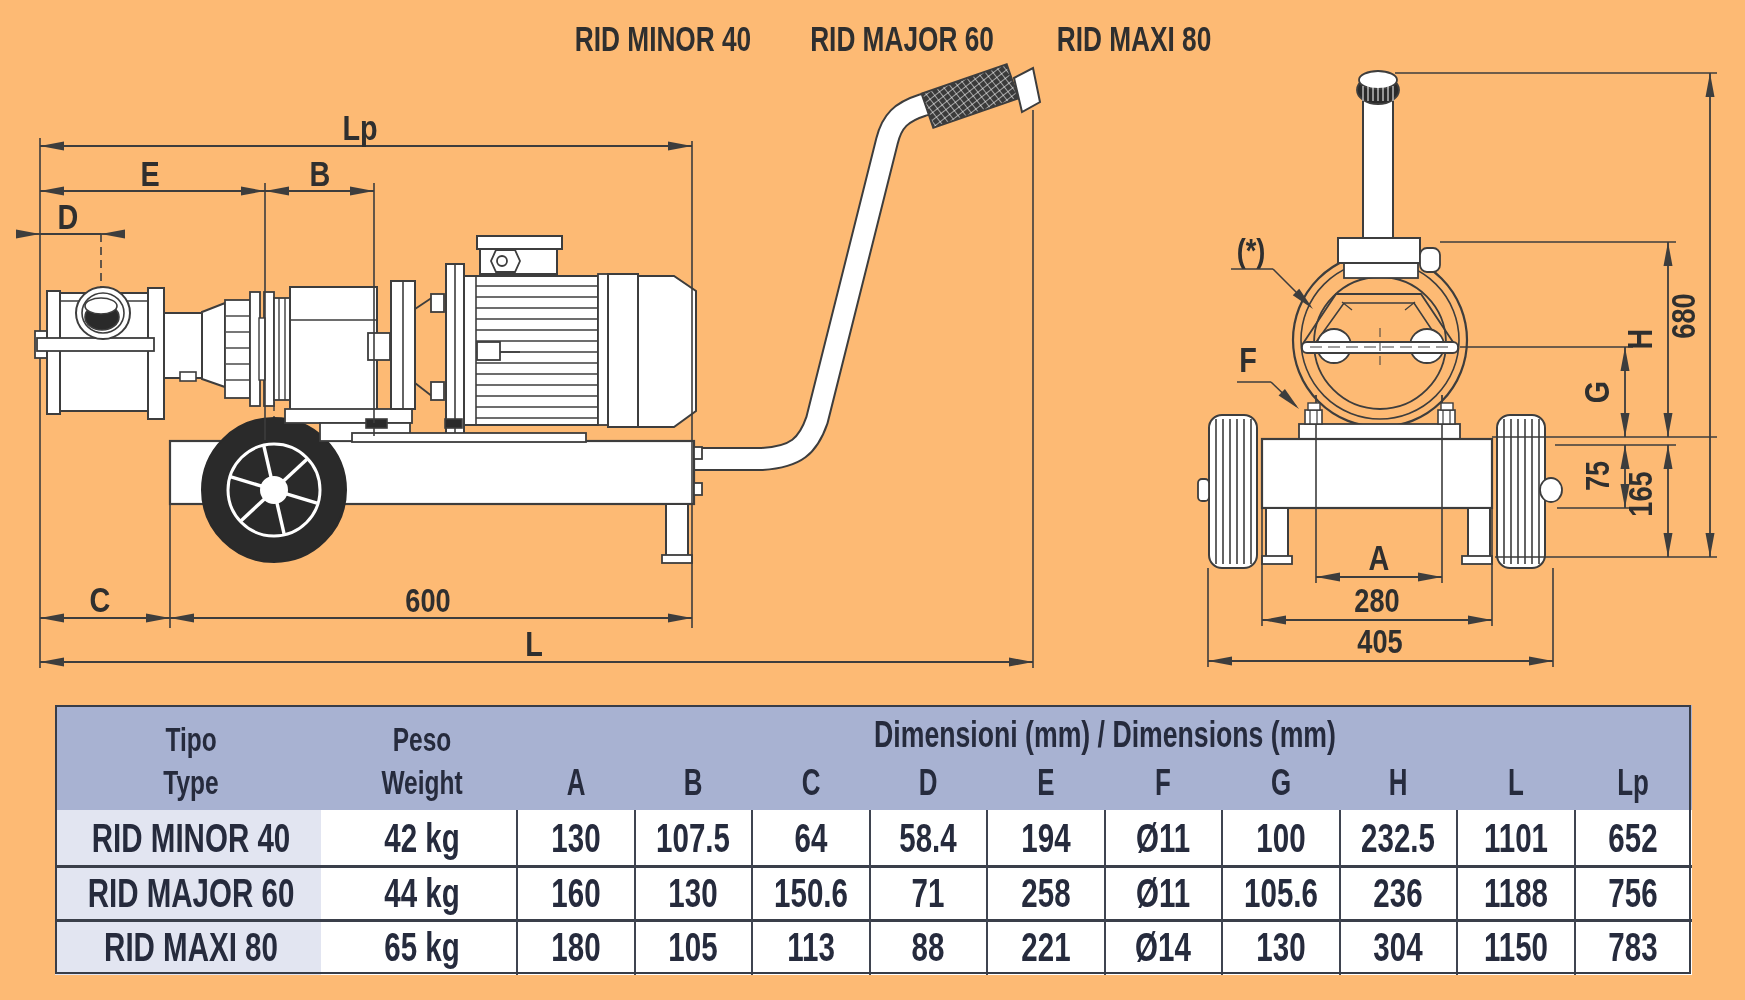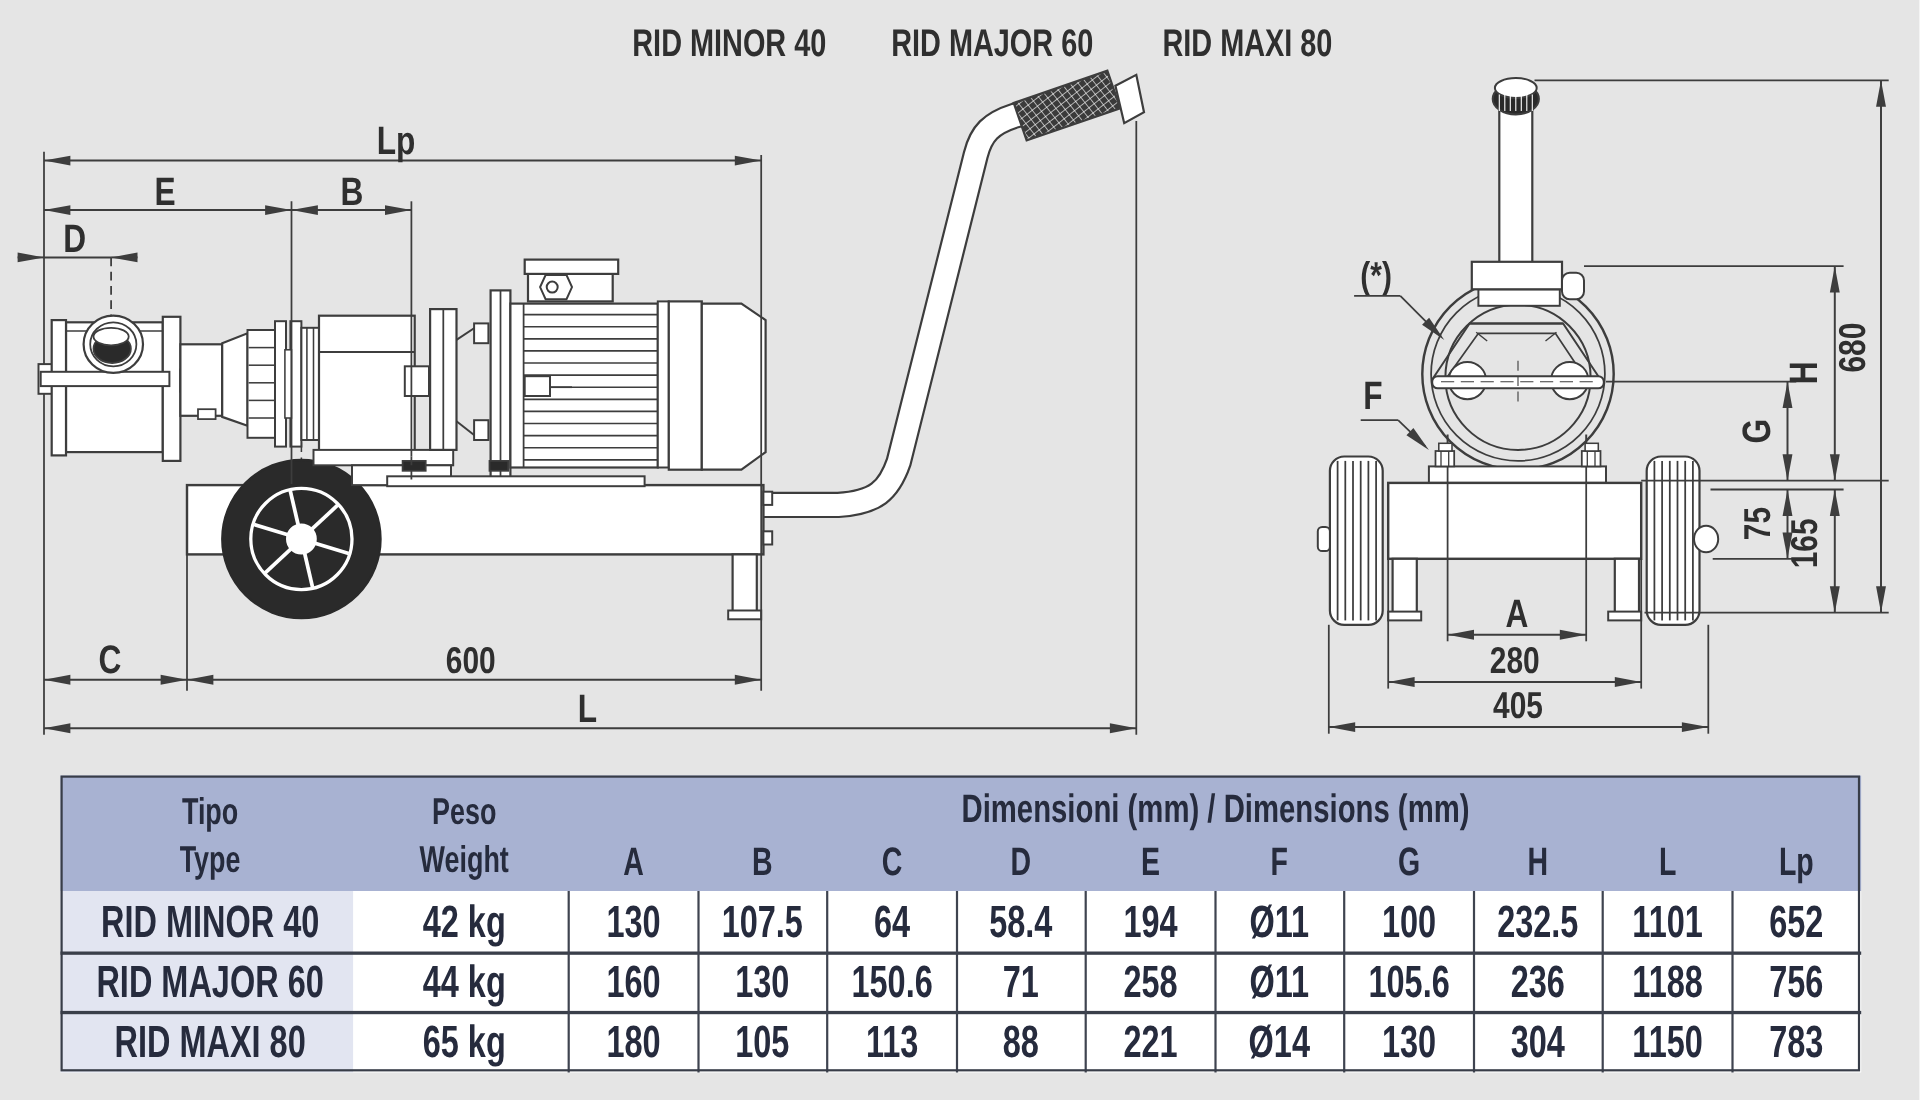--- a/index.html
+++ b/index.html
@@ -1,15 +1,15 @@
 <!DOCTYPE html>
 <html><head><meta charset="utf-8">
 <style>
 html,body{margin:0;padding:0;background:#fff}
-.page{position:relative;width:1745px;height:1000px;background:#e5e5e5;overflow:hidden;
+.page{position:relative;width:1745px;height:1000px;background:#fdba74;overflow:hidden;
  font-family:"Liberation Sans",sans-serif}
 svg text{font-family:"Liberation Sans",sans-serif}
 .tbl{position:absolute;left:55px;top:705px;width:1637px;height:270px;background:#fff}
 </style></head>
 <body>
 <div class="page">
 <svg width="1745" height="1000" viewBox="0 0 1745 1000">
 <defs>
 <pattern id="knurl" width="6" height="6" patternUnits="userSpaceOnUse" patternTransform="rotate(-19)">
 <rect width="6" height="6" fill="#3a3a3a"></rect>

